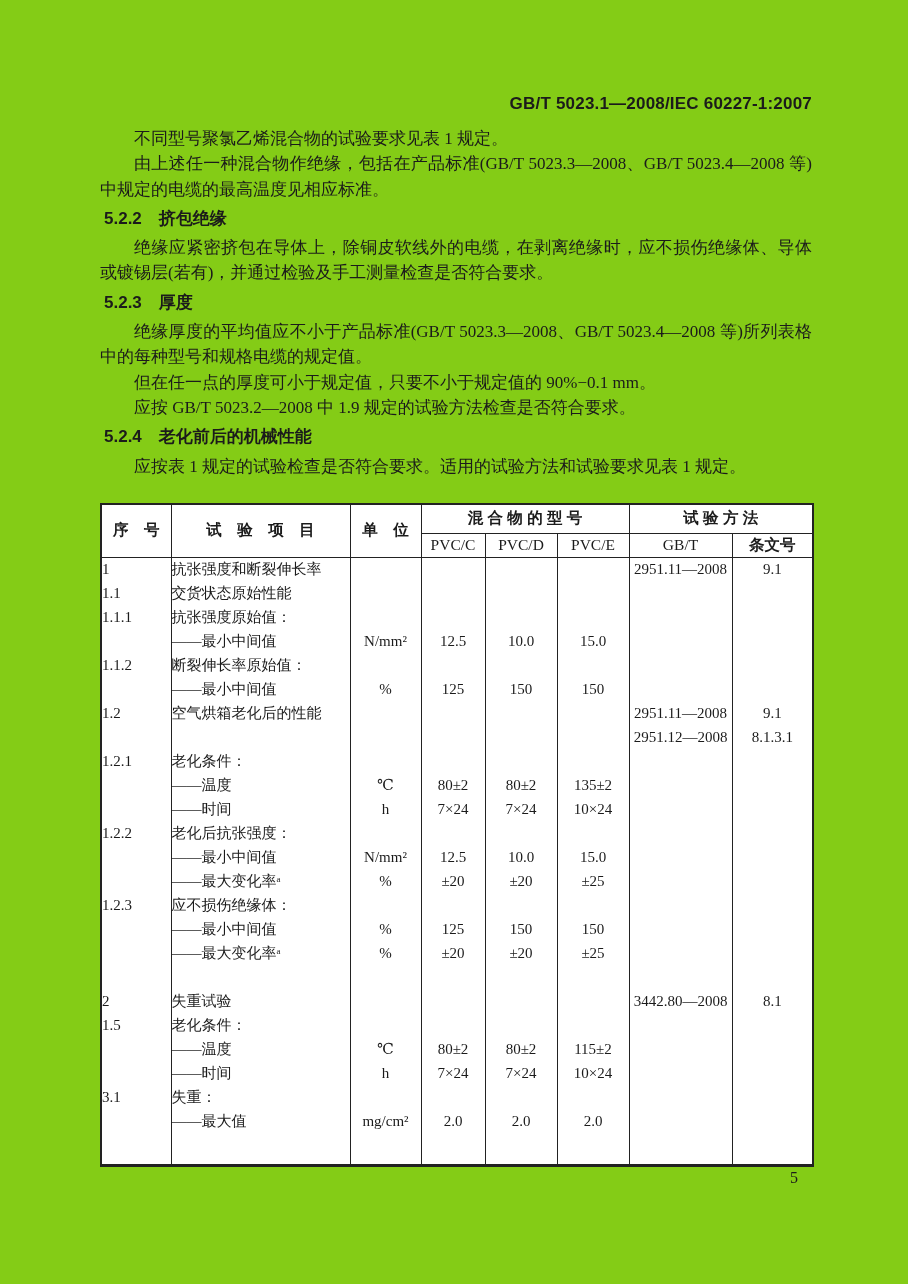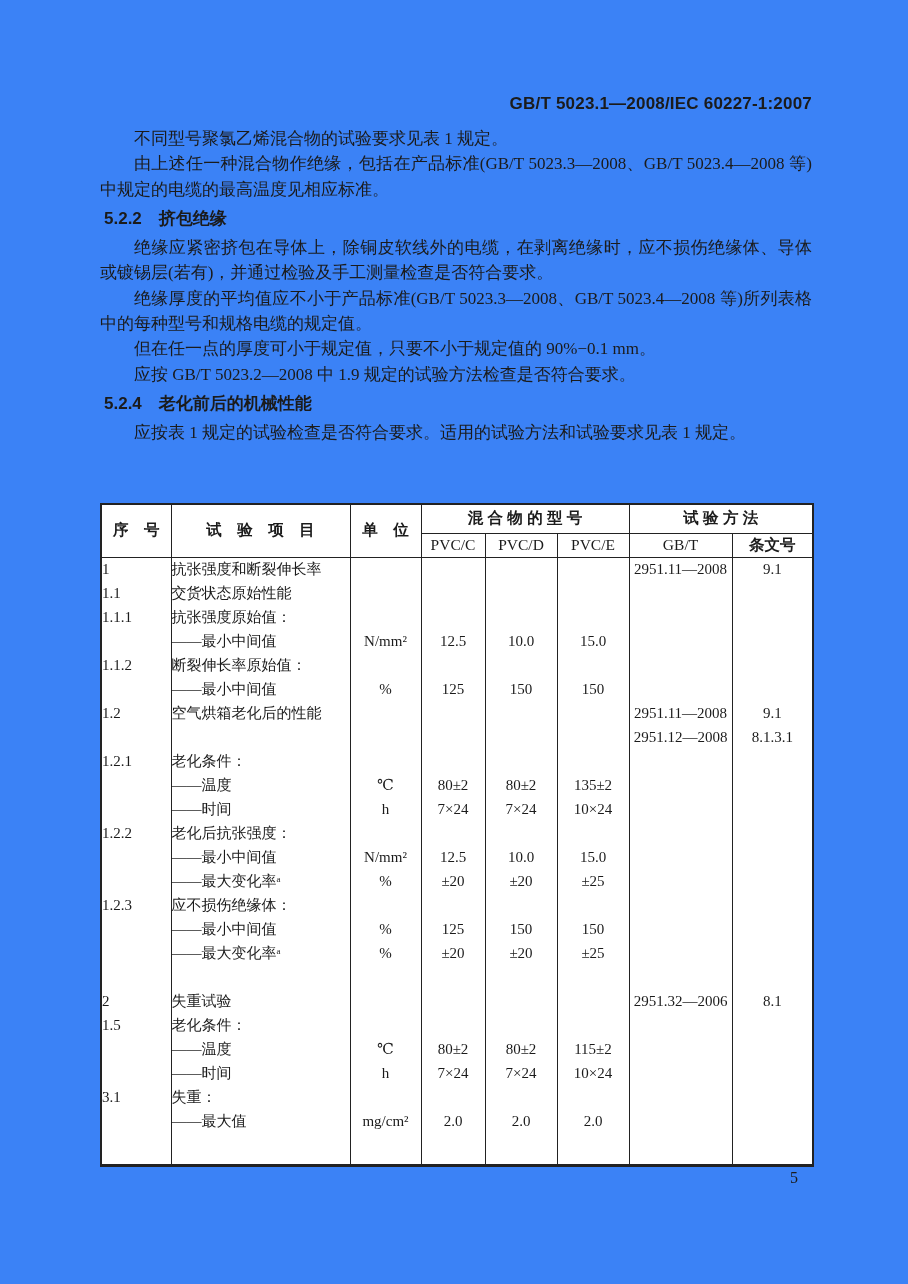--- a/index.html
+++ b/index.html
@@ -1,18 +1,18 @@
 <!DOCTYPE html>
 <html><head>
 <meta charset="utf-8">
 <style>
   html,body{margin:0;padding:0;background:#e8e8e8;}
   .page{
     position:relative;width:908px;height:1284px;margin:0 auto;
-    background:#3b82f6;color:#1b1b1b;overflow:hidden;
+    background:#84cc16;color:#1b1b1b;overflow:hidden;
     font-family:"Liberation Serif","DejaVu Serif",serif;
   }
   .doc-header{
     position:absolute;top:94px;left:100px;width:712px;
     text-align:right;font-family:"Liberation Sans","DejaVu Sans",sans-serif;
     font-weight:bold;font-size:17px;letter-spacing:.2px;
   }
   .text-flow{
     position:absolute;top:126px;left:100px;width:712px;
     font-size:17px;line-height:25.3px;text-align:justify;
@@ -61,20 +61,21 @@
 
 <div class="page">
 
   <div class="doc-header">GB/T 5023.1—2008/IEC 60227-1:2007</div>
 
   <div class="text-flow">
       <p>不同型号聚氯乙烯混合物的试验要求见表 1 规定。</p>
       <p>由上述任一种混合物作绝缘，包括在产品标准(GB/T 5023.3—2008、GB/T 5023.4—2008 等)中规定的电缆的最高温度见相应标准。</p>
       <h3>5.2.2　挤包绝缘</h3>
       <p>绝缘应紧密挤包在导体上，除铜皮软线外的电缆，在剥离绝缘时，应不损伤绝缘体、导体或镀锡层(若有)，并通过检验及手工测量检查是否符合要求。</p>
+      <h3>5.2.3　厚度</h3>
       <p>绝缘厚度的平均值应不小于产品标准(GB/T 5023.3—2008、GB/T 5023.4—2008 等)所列表格中的每种型号和规格电缆的规定值。</p>
       <p>但在任一点的厚度可小于规定值，只要不小于规定值的 90%−0.1 mm。</p>
       <p>应按 GB/T 5023.2—2008 中 1.9 规定的试验方法检查是否符合要求。</p>
       <h3>5.2.4　老化前后的机械性能</h3>
       <p>应按表 1 规定的试验检查是否符合要求。适用的试验方法和试验要求见表 1 规定。</p>
     </div>
 
   <div class="table-title">表 1　聚氯乙烯(PVC)绝缘非电性试验要求</div>
 
   <table class="req">
@@ -285,21 +286,21 @@
           <td class="c-gbt"></td>
           <td class="c-clause"></td>
         </tr>
         <tr>
           <td class="c-no">2</td>
           <td class="c-item">失重试验</td>
           <td class="c-unit"></td>
           <td class="c-c"></td>
           <td class="c-d"></td>
           <td class="c-e"></td>
-          <td class="c-gbt">2951.32—2006</td>
+          <td class="c-gbt">3442.80—2008</td>
           <td class="c-clause">8.1</td>
         </tr>
         <tr>
           <td class="c-no">1.5</td>
           <td class="c-item">老化条件：</td>
           <td class="c-unit"></td>
           <td class="c-c"></td>
           <td class="c-d"></td>
           <td class="c-e"></td>
           <td class="c-gbt"></td>

